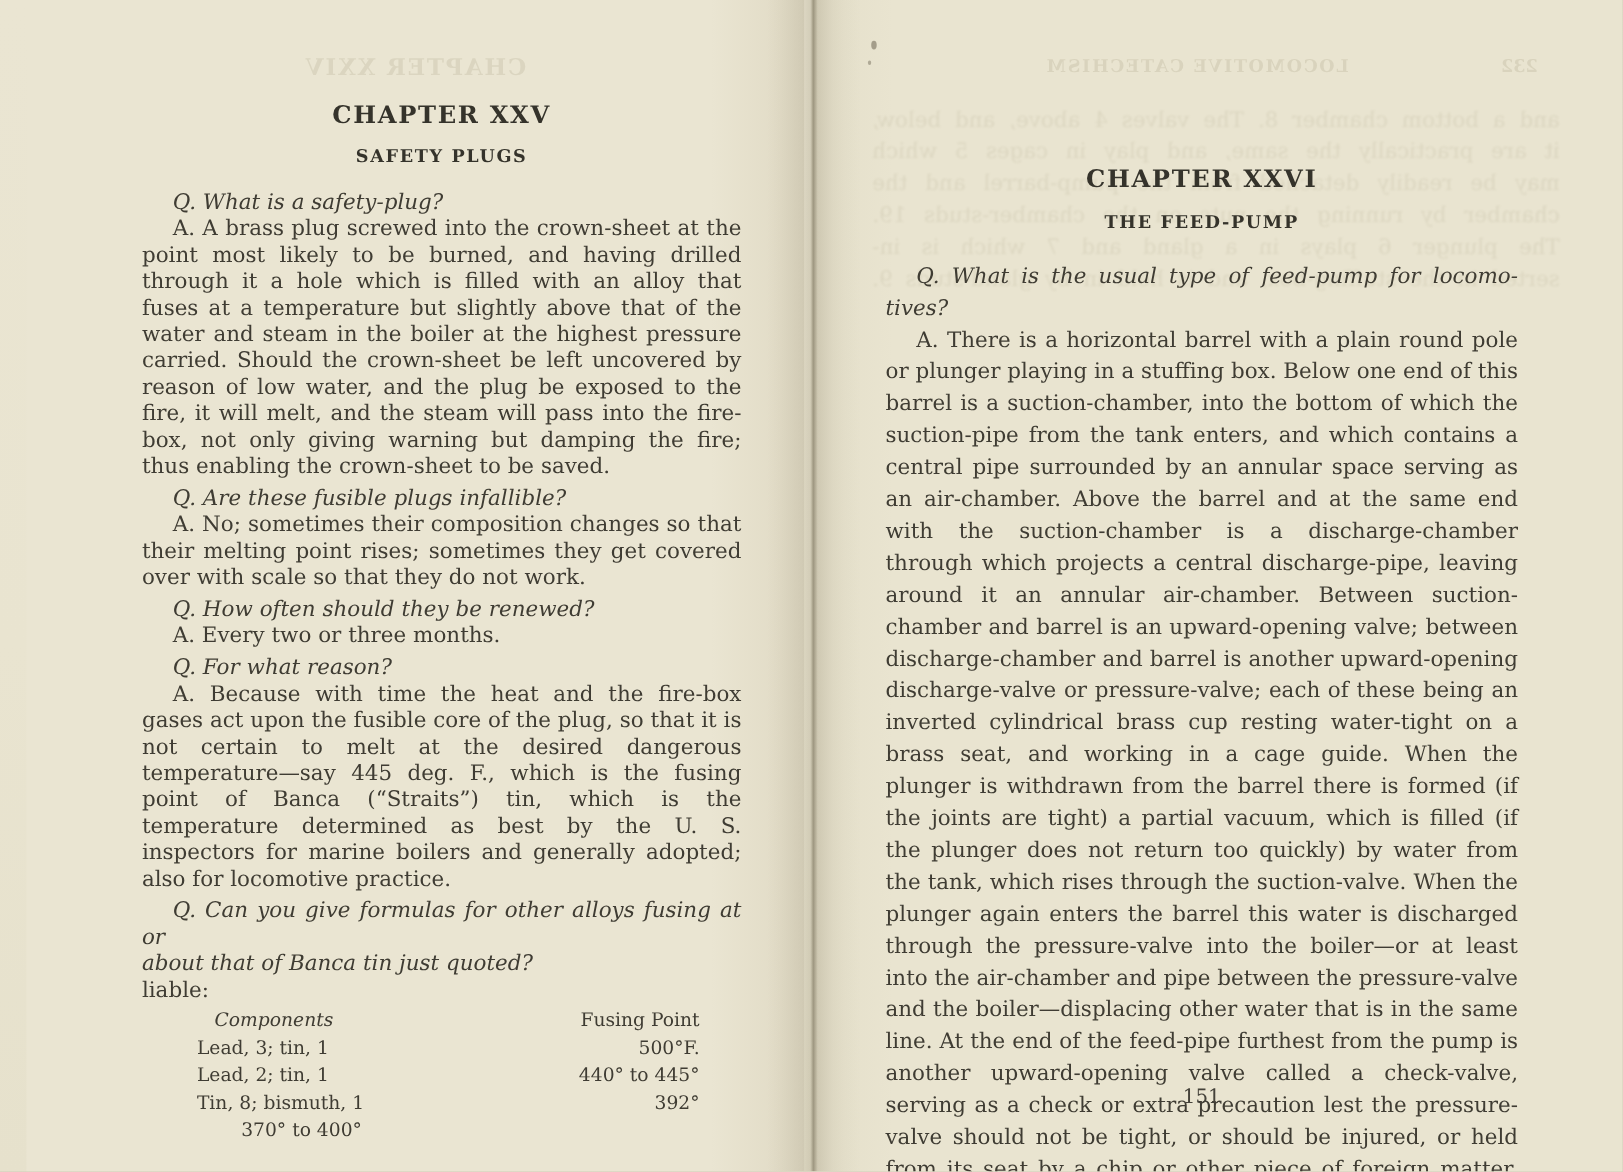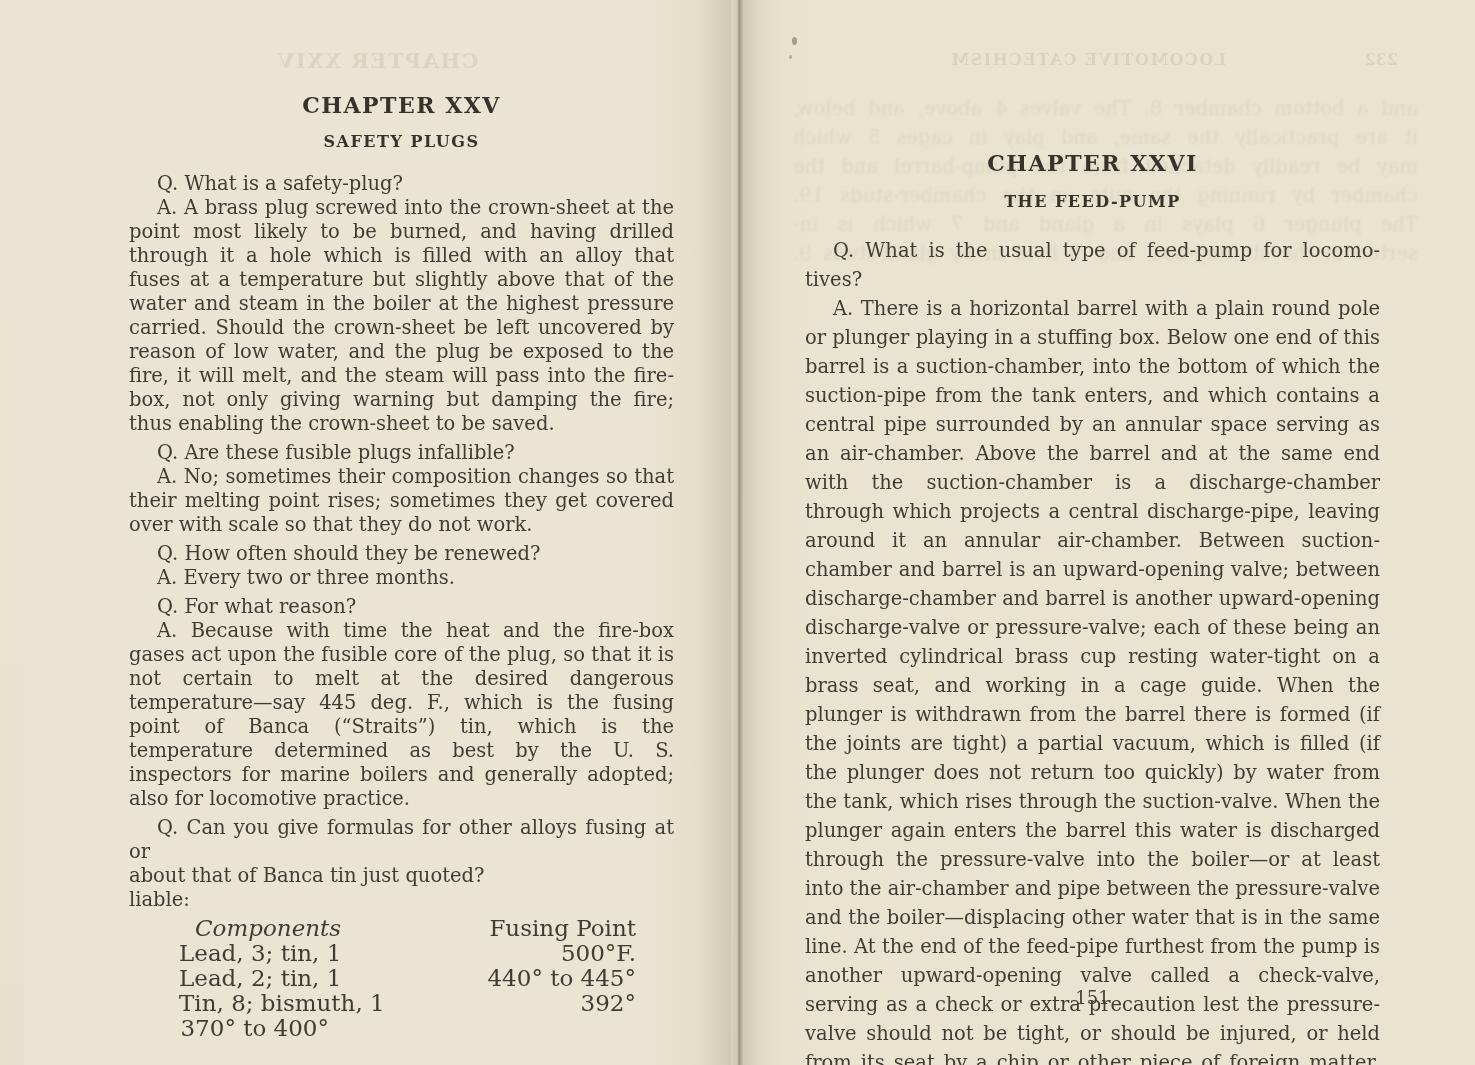--- a/index.html
+++ b/index.html
@@ -28,29 +28,29 @@
   }
   h2.section {
     margin:14px 0 0; font-size:16px; line-height:20px; font-weight:bold;
     text-align:center; letter-spacing:1.5px; color:#35332b;
   }
   .content-right h2.section { margin-top:16px; }
 
   p { margin:0; font-size:19.5px; text-align:justify; text-indent:28px; hyphens:auto; }
   .content-left  p { line-height:24px; }
   .content-right p { line-height:29px; }
-  p.q { }
+  p.q { font-style:italic; }
   .content-left  p.q { margin-top:5px; }
   .content-left  p.q-first { margin-top:20px; }
   .content-right p.q-first { margin-top:24px; }
   p.split { text-indent:0; }
   .jl { display:block; text-align:justify; text-align-last:justify; text-indent:28px; }
   .l2 { display:block; text-indent:0; }
 
-  .alloy-table { margin-top:3px; font-size:23px; }
+  .alloy-table { margin-top:3px; font-size:17px; }
   .t-head, .t-row { display:flex; line-height:25px; }
   .t-head { line-height:26px; }
   .c1 { flex:1 1 auto; padding-left:50px; }
   .t-head .c1 { padding-left:66px; font-style:italic; }
   .c2 { width:200px; text-align:right; margin-right:38px; }
   .t-head .c2 { }
 
   .pagenum {
     position:absolute; text-align:center; font-size:18px; color:#45423a; width:575px;
   }

